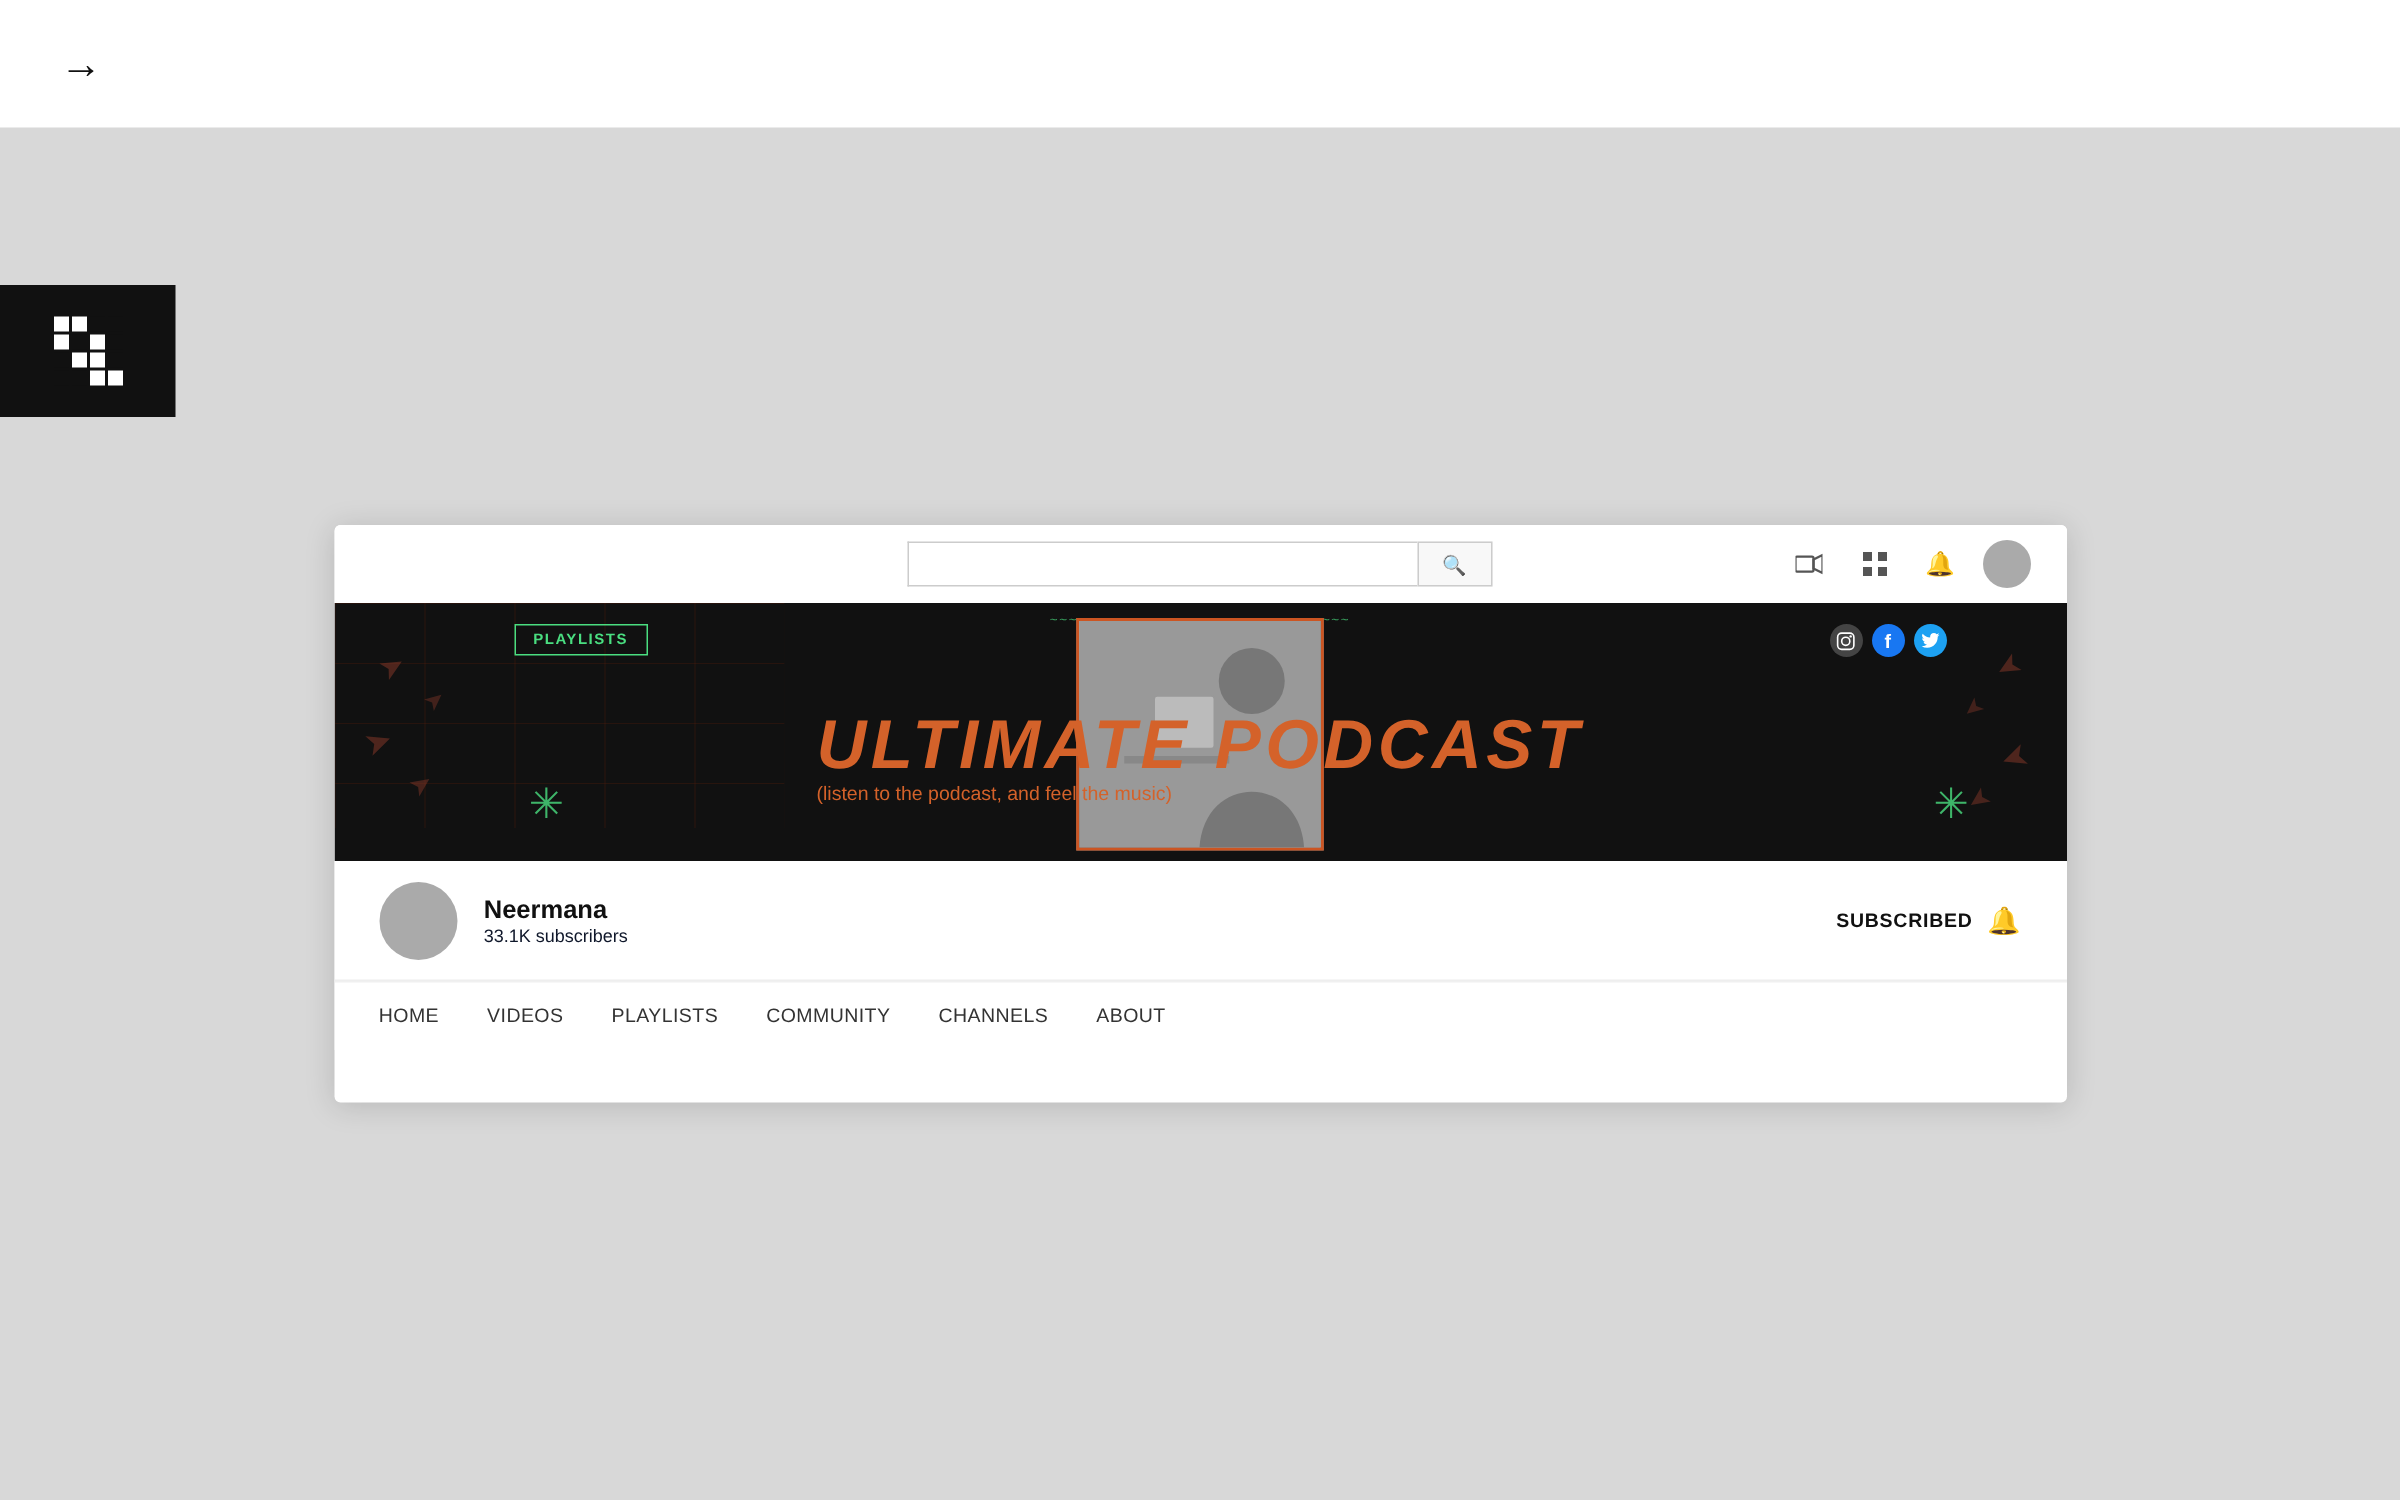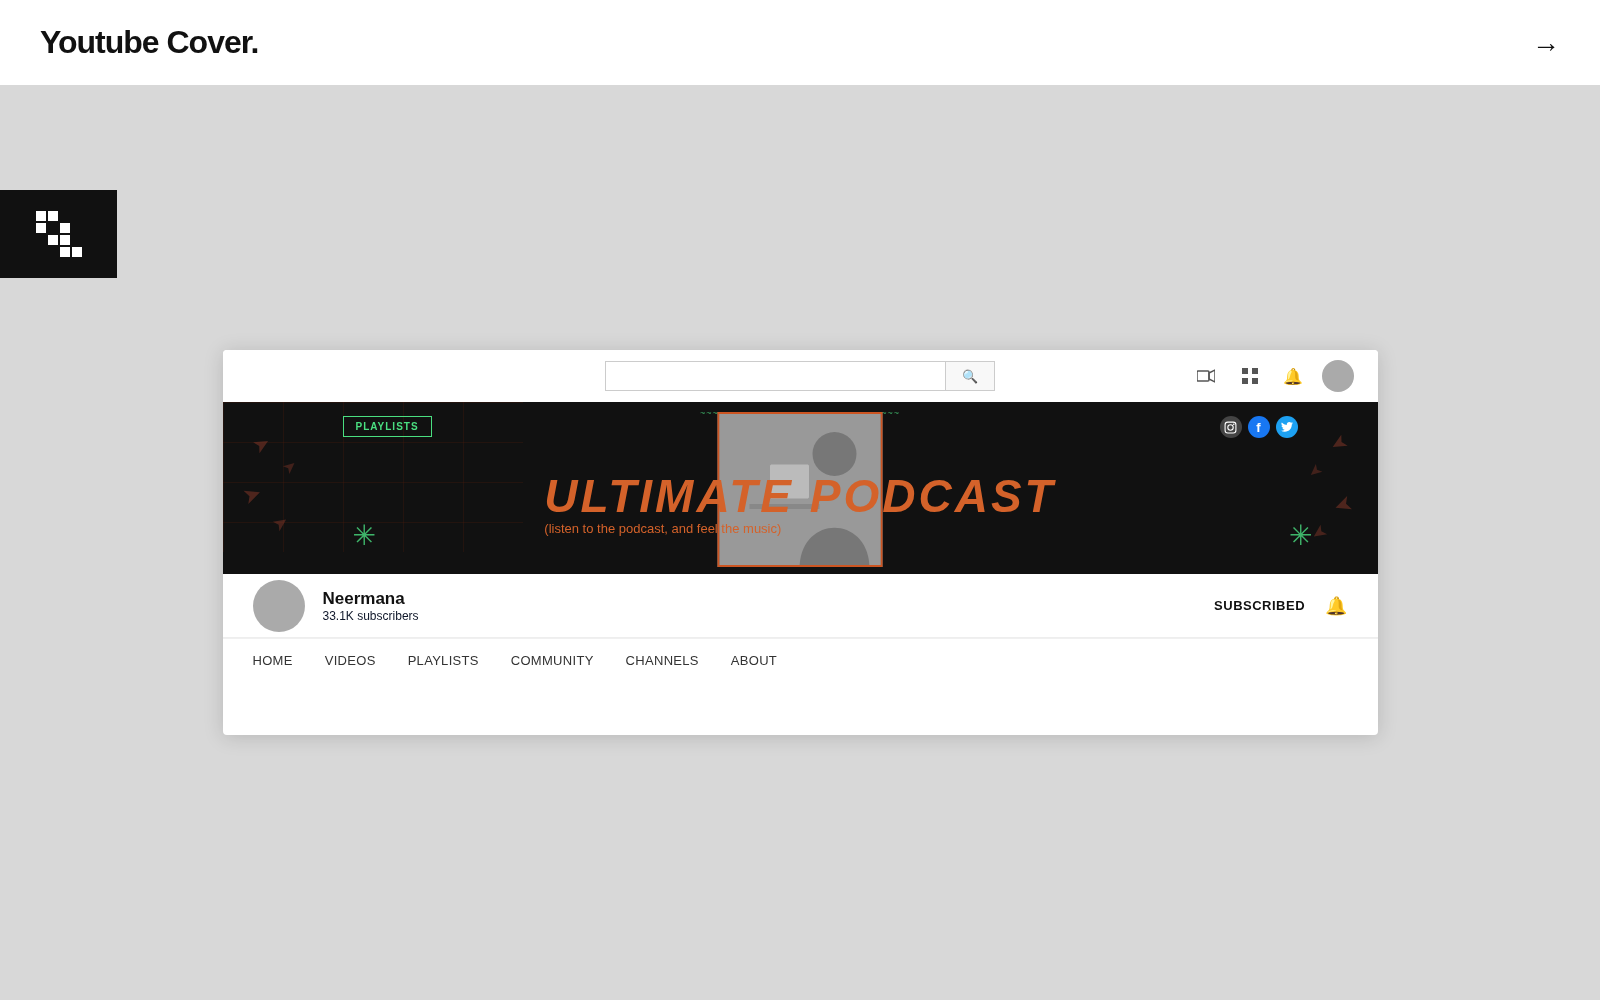--- a/index.html
+++ b/index.html
@@ -259,21 +259,21 @@
     
     .grid-overlay {
       position: absolute;
       top: 0; left: 0; right: 0; bottom: 0;
       pointer-events: none;
       opacity: 0.25;
     }
 
     
     .yt-channel-bar {
-      height: 64px;
+      height: 80px;
       background: #ffffff;
       display: flex;
       align-items: center;
       padding: 0 30px;
       gap: 18px;
       border-bottom: 1px solid #eee;
     }
     .channel-avatar {
       width: 52px;
       height: 52px;
@@ -288,21 +288,21 @@
       font-size: 17px;
       font-weight: 700;
       color: #111;
     }
     .channel-subs {
       font-size: 12px;
       color: #0f172a;
     }
     .channel-right {
       display: flex;
-      gap: 20px;
+      gap: 10px;
     }
     .subscribed-btn {
       background: transparent;
       border: none;
       font-size: 13px;
       font-weight: 600;
       color: #111;
       cursor: pointer;
       letter-spacing: 0.5px;
     }
@@ -340,21 +340,20 @@
     .deco-arrows {
       position: absolute;
       top: 0; left: 0; right: 0; bottom: 0;
       pointer-events: none;
     }
   </style>
 </head>
 <body>
 
 <div class="top-bar">
-  <span class="top-title">Youtube Cover.</span>
   <span class="top-arrow">→</span>
 </div>
 
 <div class="main-area">
 
   <div class="logo-box">
     <div class="logo-icon">
 
       <div class="logo-pixel white"></div>
       <div class="logo-pixel white"></div>

